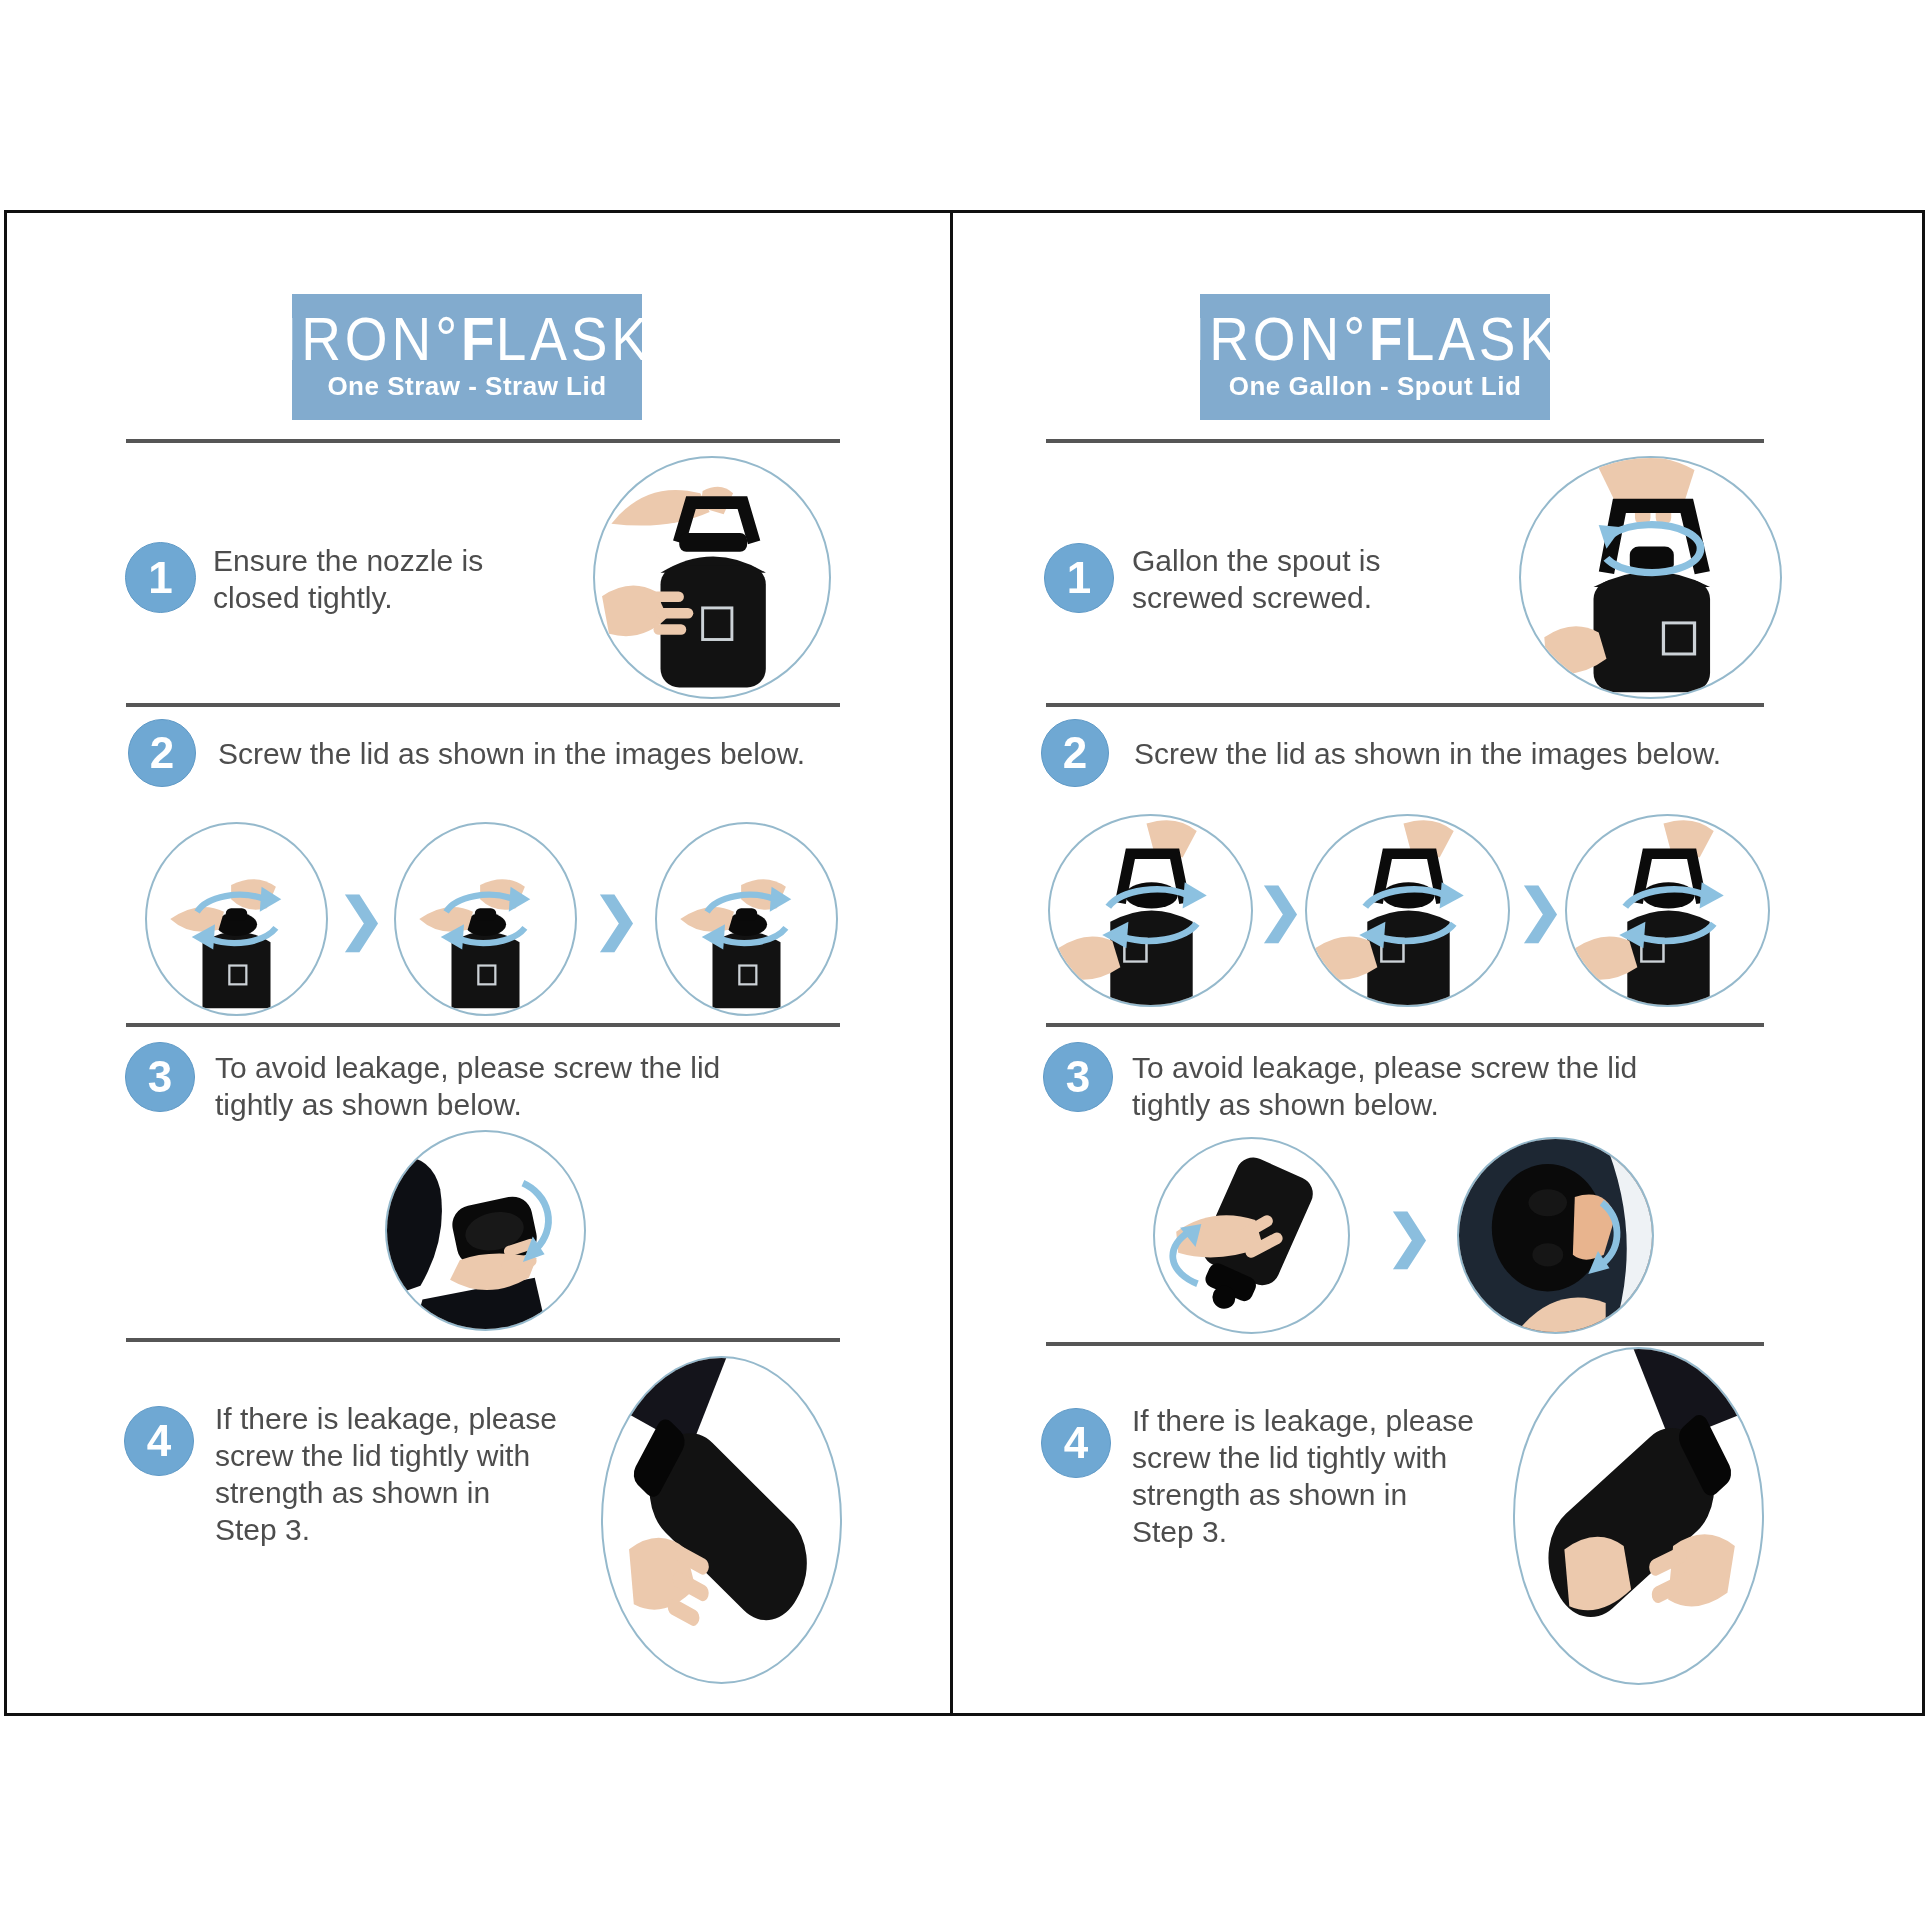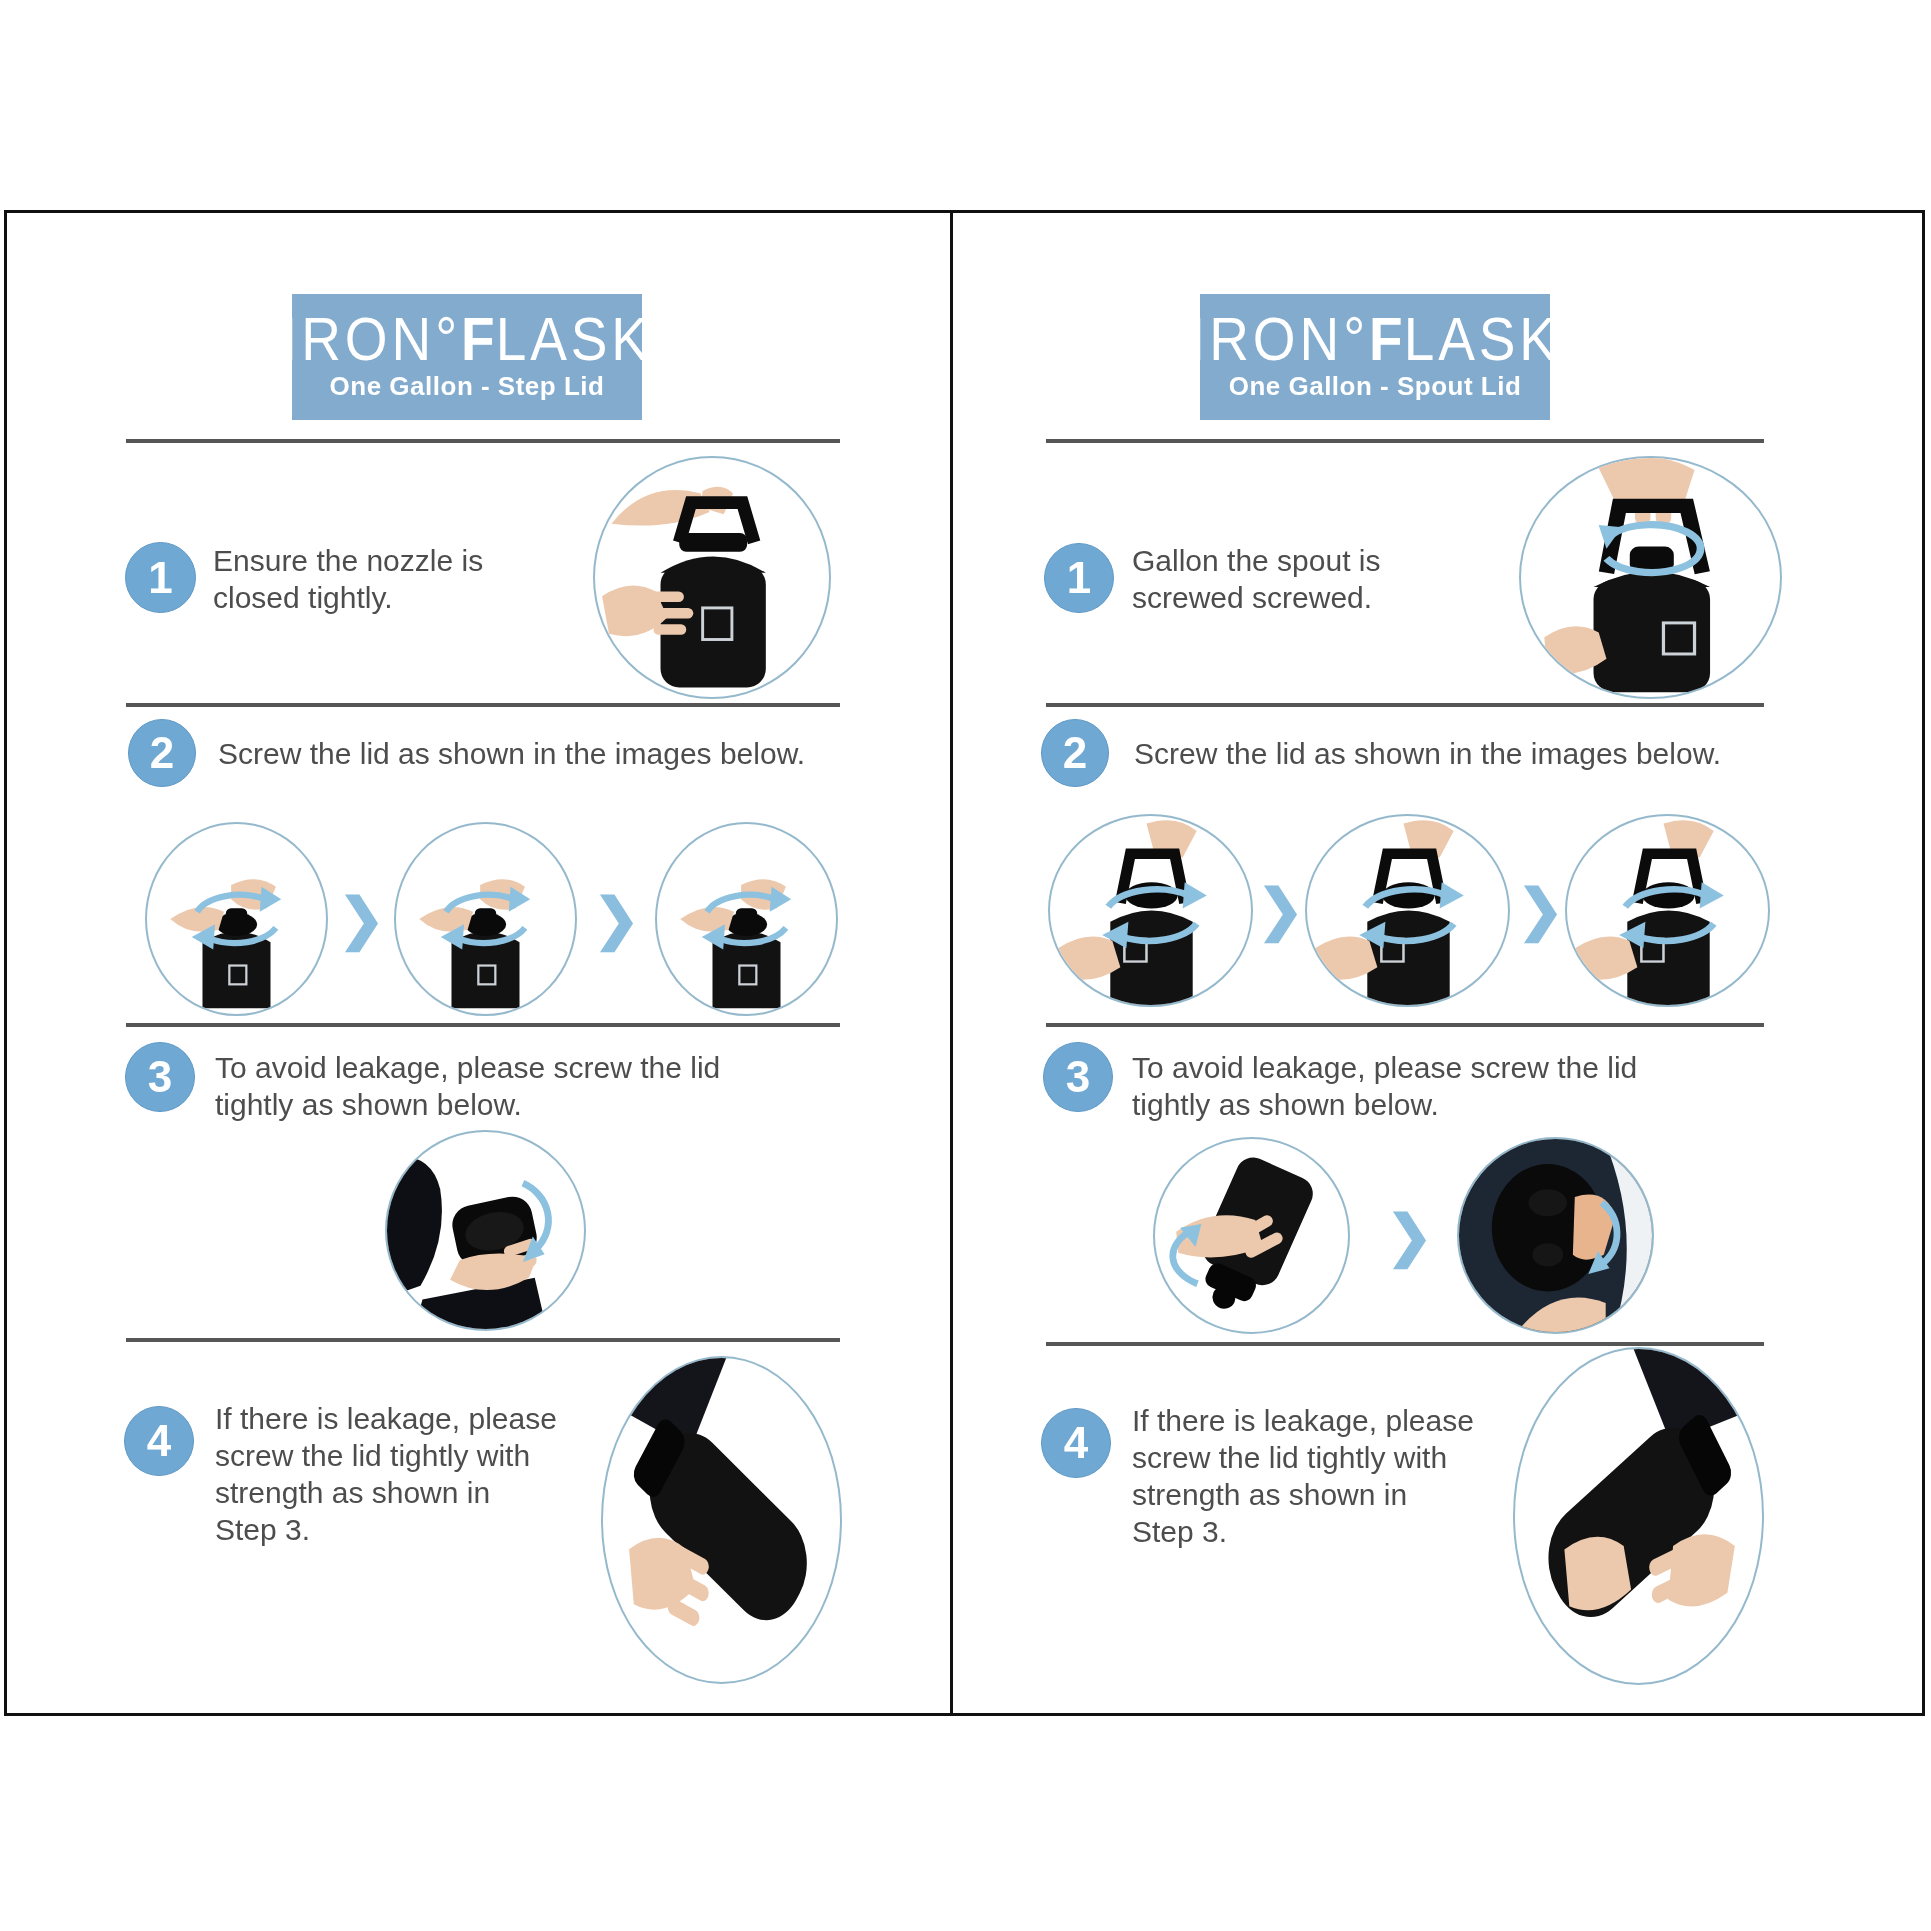--- a/index.html
+++ b/index.html
@@ -141,21 +141,21 @@
   </defs>
 </svg>
 
 <div class="page">
   <div class="frame"></div>
   <div class="vdiv"></div>
 
   <div>
     <div class="logo" style="left:292px;top:294px;width:350px;height:126px;">
       <div class="brand"><span>IRON</span><span>°</span><b>F</b><span>LASK</span></div>
-      <div class="subtitle">One Gallon - Step Lid</div>
+      <div class="subtitle">One Straw - Straw Lid</div>
     </div>
 
     <div class="hr" style="left:126px;top:439px;width:714px;"></div>
 
     <div class="badge" style="left:125px;top:542px;width:71px;height:71px;">1</div>
     <div class="steptext" style="left:213px;top:542px;">
       <div>Ensure the nozzle is</div>
       <div>closed tightly.</div>
     </div>
     <div class="photo" style="left:593px;top:456px;width:238px;height:243px;">

